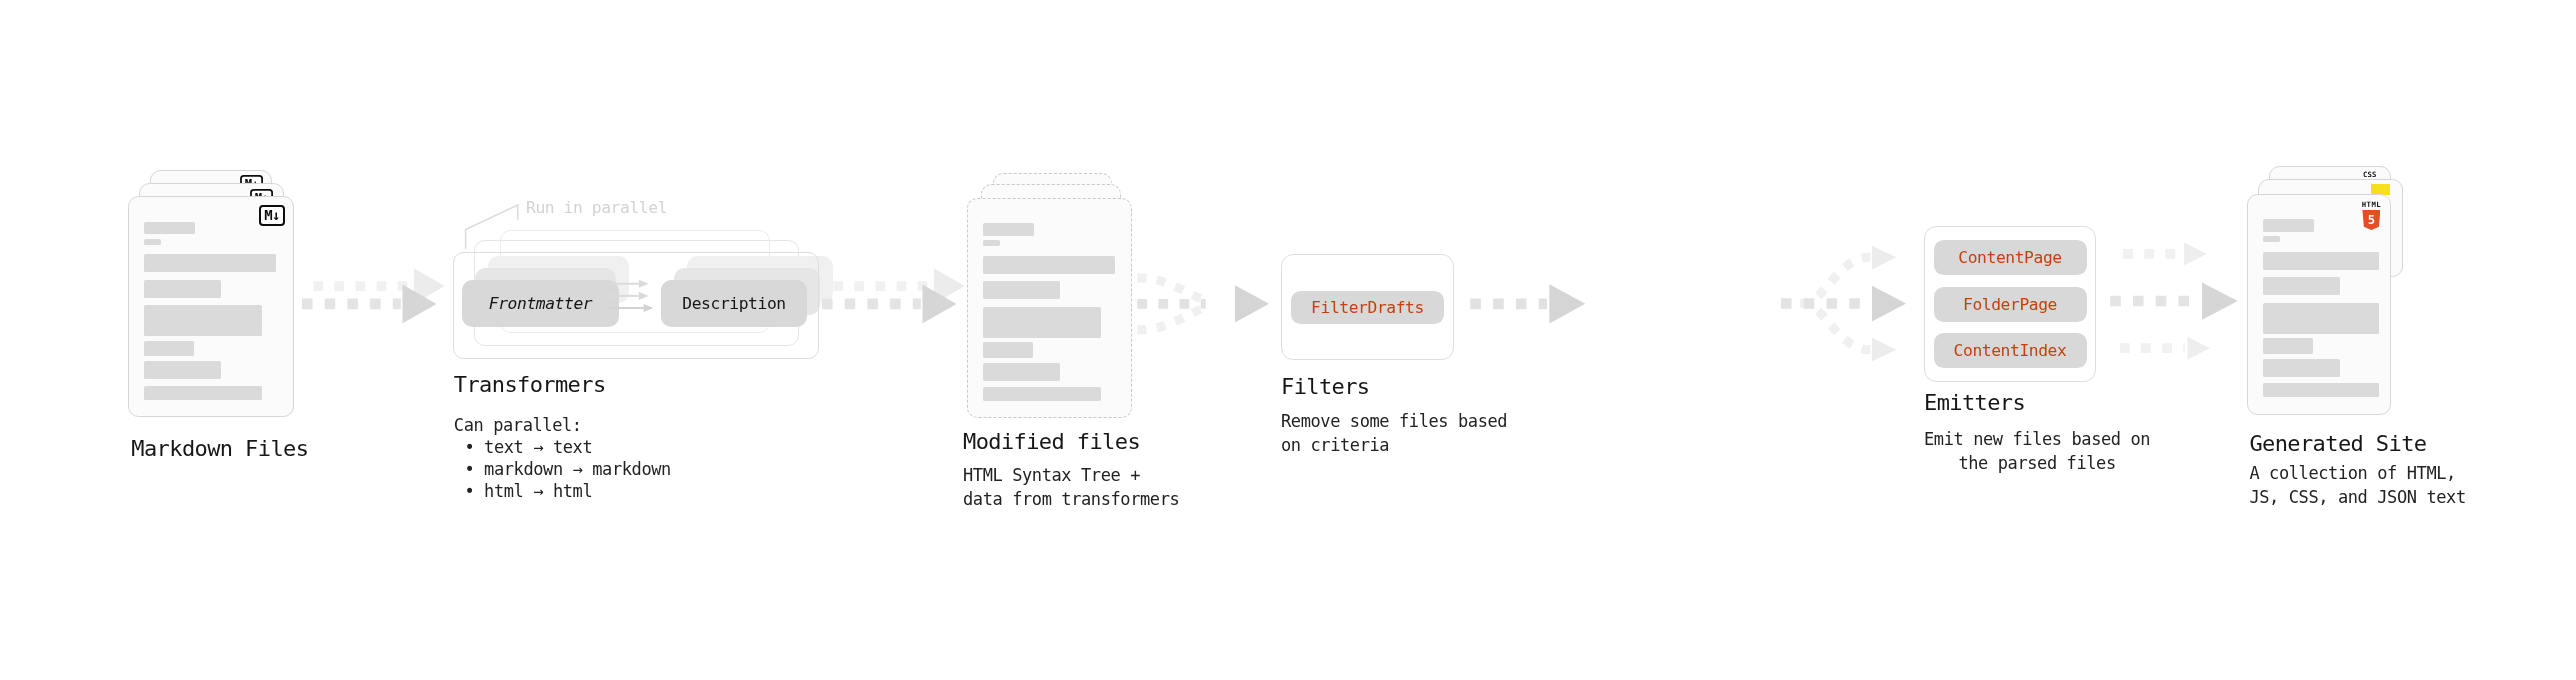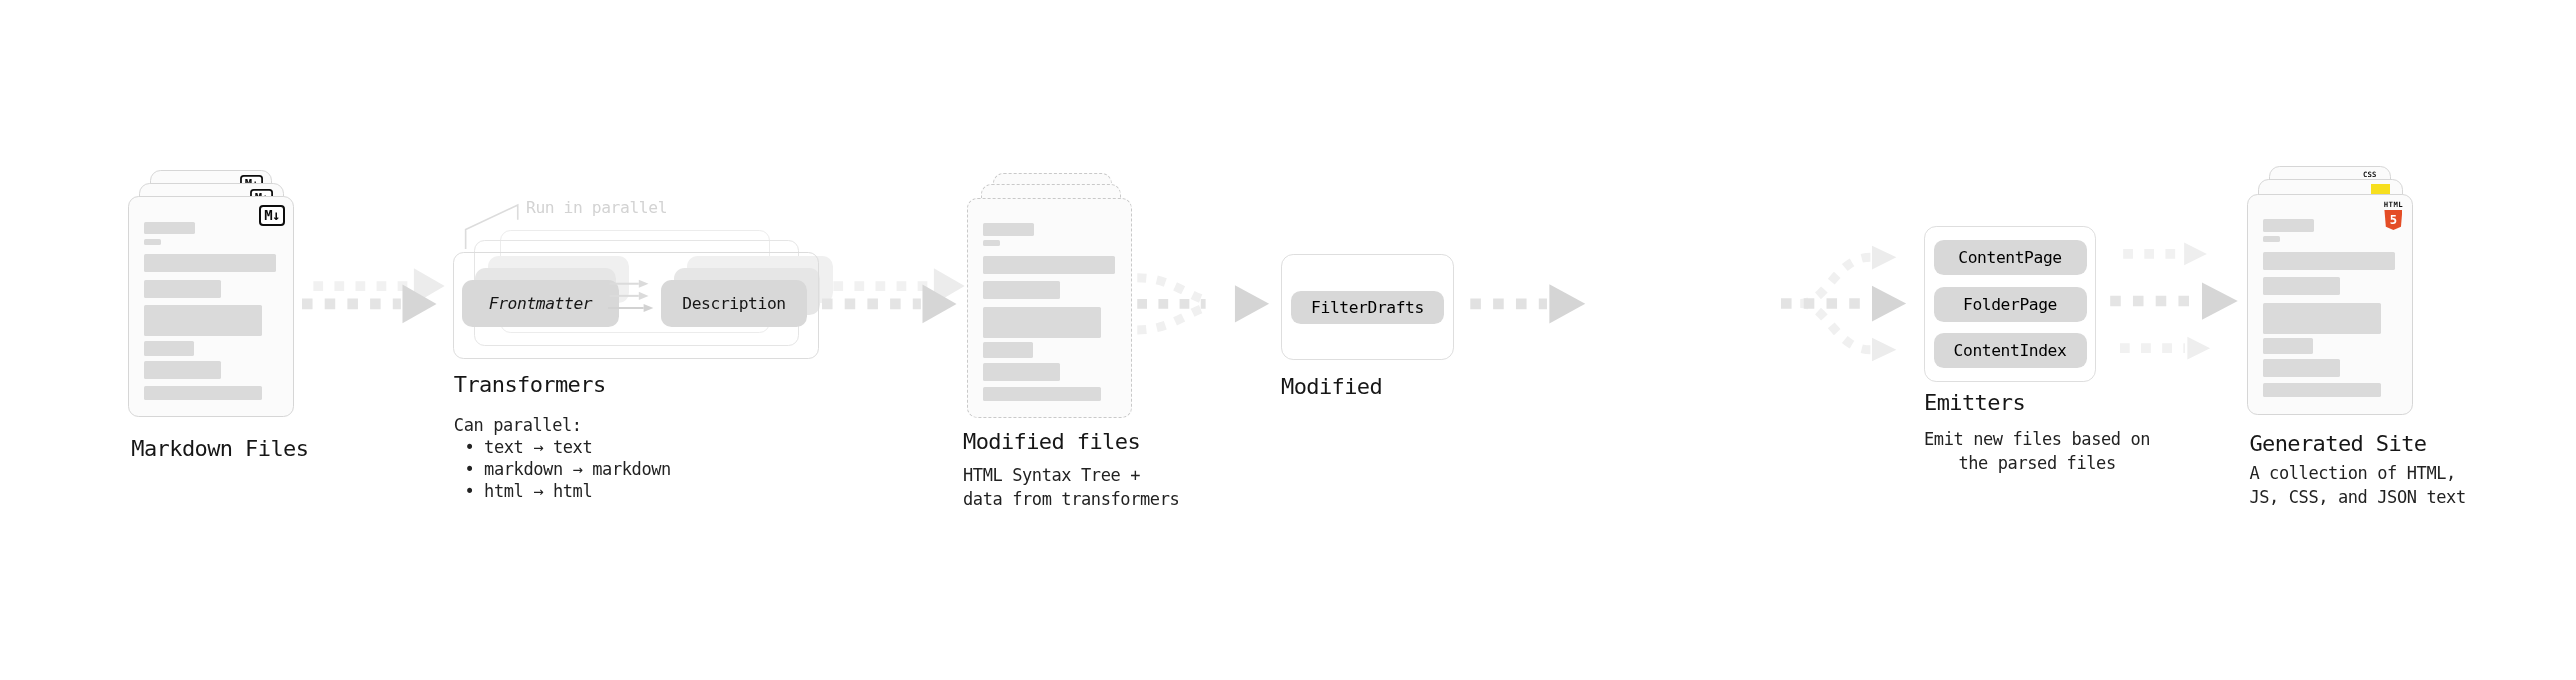--- a/index.html
+++ b/index.html
@@ -27,21 +27,21 @@
         font-size:16.3px;color:#151515;letter-spacing:-0.4px;box-sizing:border-box;}
   .pill.ghost1{background:#e6e6e6;}
   .pill.ghost2{background:#f0f0f0;}
   
   .tbox{position:absolute;border:1.6px solid #dcdcdc;border-radius:10.6px;background:transparent;box-sizing:border-box;}
   .tbox.b1{border-color:#e5e5e5;}
   .tbox.b2{border-color:#ececec;}
   
   .plugin-box{position:absolute;border:1.6px solid #dedede;border-radius:12.2px;background:#ffffff;box-sizing:border-box;}
   .pill-static{background:#d8d8d8;border-radius:9.8px;display:flex;align-items:center;justify-content:center;
-               font-size:16.3px;color:#000000;letter-spacing:-0.4px;}
+               font-size:16.3px;color:#c2410c;letter-spacing:-0.4px;}
   
   .md-badge{position:absolute;border:2.4px solid #0d0d0d;border-radius:4.1px;background:#fff;color:#0d0d0d;
             font-weight:bold;font-size:14px;line-height:17px;padding:0 3.3px;letter-spacing:-0.8px;}
   .md-badge.small{transform:scale(0.88);transform-origin:top right;}
   
   .html5-badge{position:absolute;text-align:center;width:21px;}
   .h5-word{font-size:7.3px;font-weight:bold;color:#111;letter-spacing:0.4px;line-height:8.1px;}
   .h5-shield{width:18px;height:20.3px;margin:0.8px auto 0;background:#e44d26;color:#fff;font-size:12.2px;font-weight:bold;
              display:flex;align-items:center;justify-content:center;
              clip-path:polygon(0 0,100% 0,92% 85%,50% 100%,8% 85%);}
@@ -154,21 +154,25 @@
     <path d="M4,12 C44,12 62,32 92,41" fill="none" stroke="#f0f0f0" stroke-width="11" stroke-dasharray="11 13"></path>
     <path d="M4,76 C44,76 62,56 92,47" fill="none" stroke="#f0f0f0" stroke-width="11" stroke-dasharray="11 13"></path>
     <line x1="4" y1="44" x2="88" y2="44" stroke="#e2e2e2" stroke-width="12" stroke-dasharray="12 14"></line>
     <polygon points="124,21 124,67 166,44" fill="#d5d5d5"></polygon>
   </svg>
 
   <div class="abs" style="left:1281px;top:254px;width:195px;height:228px;">
     <div class="plugin-box" style="left:0;top:0;width:173px;height:106px;display:flex;align-items:center;justify-content:center;">
       <div class="pill-static" style="width:153px;height:33px;">FilterDrafts</div>
     </div>
-    <div class="stage-label" style="left:0;top:120px;">Modified</div>
+    <div class="stage-label" style="left:0;top:120px;">Filters</div>
+    <div class="desc" style="left:0;top:156px;">
+      <div class="desc-line">Remove some files based</div>
+      <div class="desc-line">on criteria</div>
+    </div>
   </div>
 
   <svg class="abs" style="left:1467px;top:268px;" width="124" height="75" viewBox="0 0 152 92">
     <line x1="4" y1="44" x2="98" y2="44" stroke="#e1e1e1" stroke-width="13" stroke-dasharray="13 15"></line>
     <polygon points="101,20 101,68 145,44" fill="#d5d5d5"></polygon>
   </svg>
 
 
   <svg class="abs" style="left:1776px;top:232px;" width="140" height="143" viewBox="0 0 172 176">
     <path d="M30,88 C62,88 74,31 116,31" fill="none" stroke="#f0f0f0" stroke-width="11" stroke-dasharray="11 13"></path>
@@ -204,21 +208,21 @@
   <div class="abs" style="left:2247px;top:166px;width:211px;height:358px;">
     <div class="doc" style="left:22px;top:0;width:122px;height:98px;">
       <div class="css-badge" style="right:9.8px;top:4.1px;">
         <span>CSS</span>
         <div class="css-bar"></div>
       </div>
     </div>
     <div class="doc" style="left:10.6px;top:13px;width:145px;height:98px;">
       <div class="js-badge" style="right:11.4px;top:4.1px;"></div>
     </div>
-    <div class="doc" style="left:0;top:28px;width:166px;height:221px;">
+    <div class="doc" style="left:0;top:28px;width:144px;height:221px;">
       <div class="html5-badge" style="right:8.1px;top:5.7px;">
         <div class="h5-word">HTML</div>
         <div class="h5-shield">
             <span>5</span>
           </div>
       </div>
       <div class="skeleton">
           <div class="bar" style="width: 51px; height: 12.2px; margin-top: 24.4px;"></div>
           <div class="bar" style="width: 17px; height: 5.7px; margin-top: 4.9px;"></div>
           <div class="bar" style="width: 132px; height: 18px; margin-top: 9.8px;"></div>

